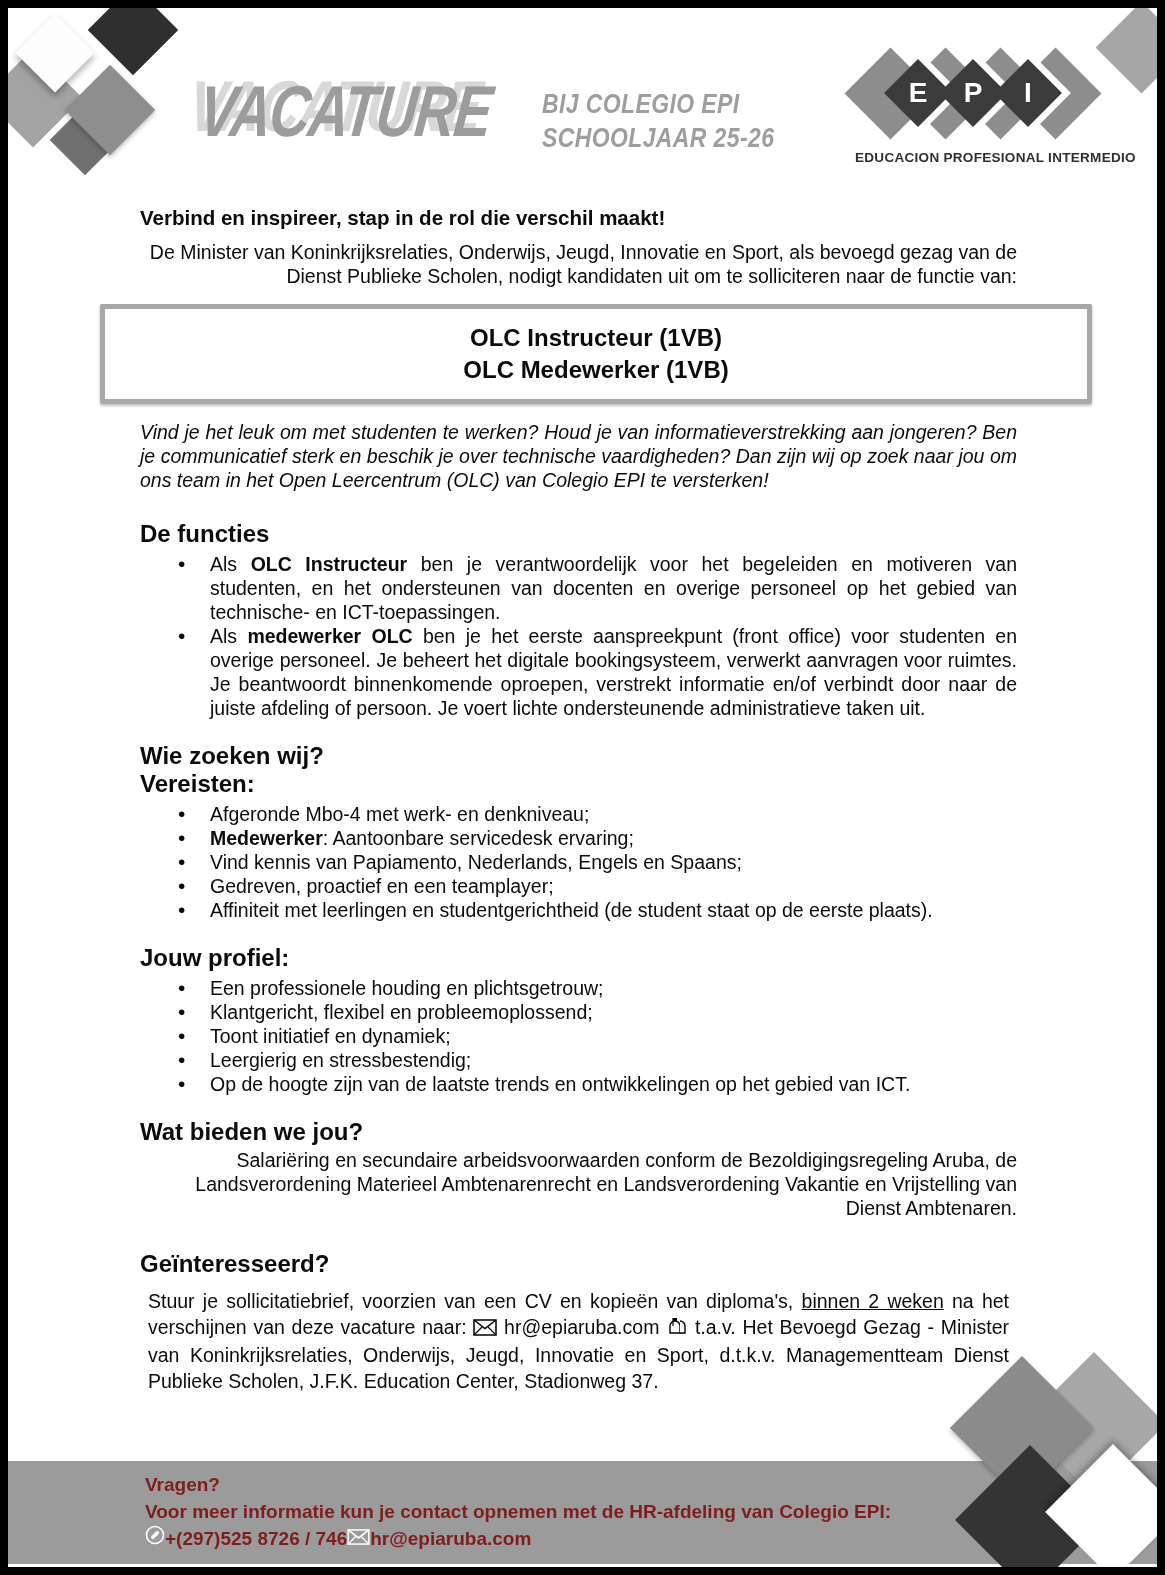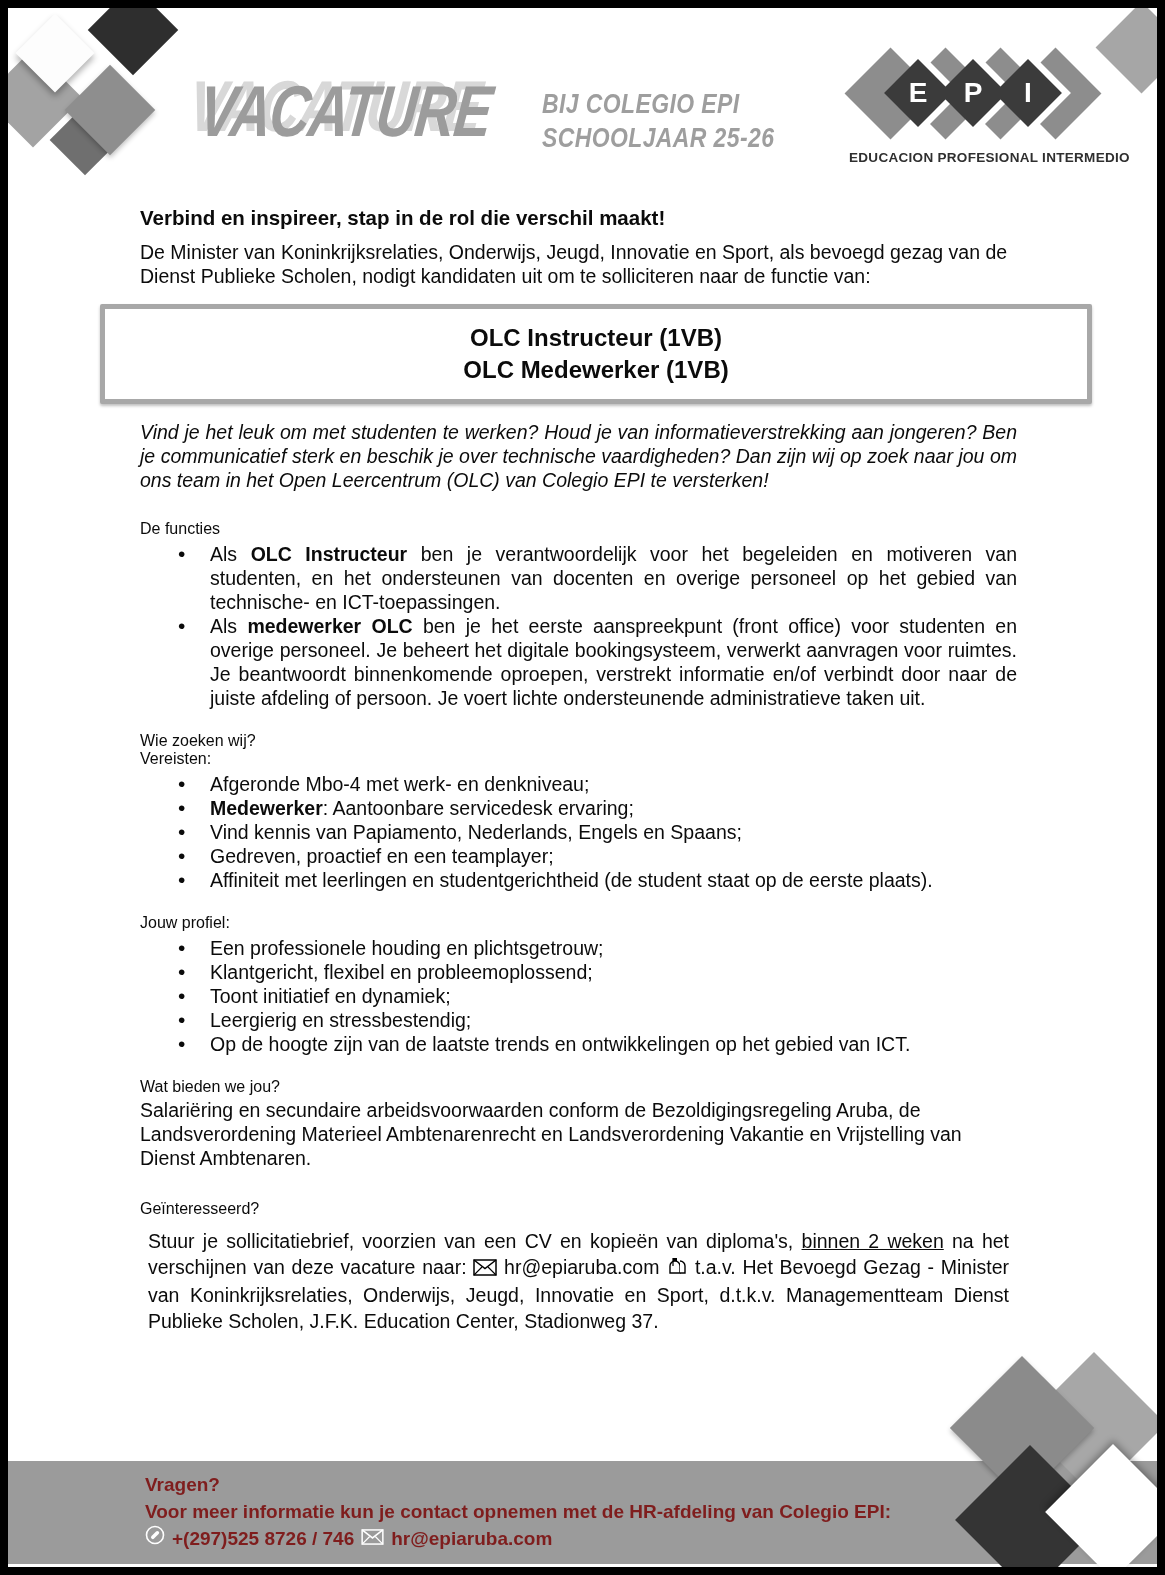--- a/index.html
+++ b/index.html
@@ -37,39 +37,39 @@
 
   .epi-logo { position:absolute; left:835px; top:30px; width:262px; height:132px; }
   .epi-gray { position:absolute; width:65px; height:65px; top:22.5px; background:#8d8d8d; transform:rotate(45deg); }
   .epi-white { position:absolute; width:48px; height:48px; top:31px; background:#ffffff; transform:rotate(45deg); }
   .epi-dark { position:absolute; width:48px; height:48px; top:31px; background:#3b3b3b; transform:rotate(45deg); }
   .epi-letter {
     position:absolute; top:40px; width:30px; height:30px; line-height:30px;
     text-align:center; color:#fff; font-weight:bold; font-size:28px; z-index:9;
   }
   .epi-tagline {
-    position:absolute; left:6px; top:112px; width:259px;
+    position:absolute; left:12px; top:112px; width:259px;
     font-size:13.5px; font-weight:bold; color:#2f2f2f;
     letter-spacing:0.3px; white-space:nowrap;
   }
 
   
   .content { position:absolute; left:132px; top:198px; width:877px; z-index:5; }
   .headline { font-size:20.5px; font-weight:bold; margin:0; }
-  .body-p { font-size:19.5px; line-height:24px; margin:10px 0 0; }
+  .body-p { font-size:19.5px; line-height:24px; margin:10px 0 0;text-align:right; }
   .title-box {
     margin:16px -75px 0 -40px;
     border:5px solid #a8a8a8; border-radius:2px;
     box-shadow:0 2px 3px rgba(0,0,0,0.25);
     text-align:center; padding:13px 0;
     font-size:24px; font-weight:bold; line-height:32px;
     background:#fff;
   }
   .pitch { font-style:italic; text-align:justify; margin-top:16px; }
-  .h { font-size:16px; font-weight:normal; margin:22px 0 0; }
+  .h { font-size:24px; font-weight:bold; margin:22px 0 0; }
   .h0 { margin-top:0; }
   ul.blist { list-style:none; margin:4px 0 0; padding:0; }
   ul.blist li {
     position:relative; padding-left:70px;
     font-size:19.5px; line-height:24px;
   }
   ul.blist li::before {
     content:"\2022"; position:absolute; left:38px; top:0;
     font-size:21px;
   }
@@ -81,21 +81,21 @@
 
   
   .footer-band {
     position:absolute; left:0; top:1453px; width:1149px; height:103px;
     background:#9b9b9b; z-index:1;
   }
   .footer-text {
     position:absolute; left:137px; top:10px; color:#7f1d1d;
     font-size:19px; font-weight:bold; line-height:27px;
   }
-  .footer-contact { display:flex; align-items:center; gap:7px; }
+  .footer-contact { display:flex; align-items:center; }
 
   
   .tl1 { left:19px;  top:17px;  width:56px; height:56px; background:#fdfdfd; box-shadow:3px 3px 6px rgba(0,0,0,0.3); z-index:4; }
   .tl2 { left:93px;  top:-10px; width:64px; height:64px; background:#2e2e2e; z-index:2; }
   .tl3 { left:-10px; top:55px;  width:70px; height:70px; background:#a3a3a3; z-index:1; }
   .tl4 { left:70px;  top:70px;  width:64px; height:64px; background:#8e8e8e; box-shadow:2px 2px 5px rgba(0,0,0,0.25); z-index:3; }
   .tl5 { left:52px;  top:107px; width:50px; height:50px; background:#6f6f6f; z-index:2; }
   .tr1 { left:1101px; top:7px; width:65px; height:65px; background:#a6a6a6; z-index:1; }
   .br1 { left:963px;  top:1369px; width:102px; height:102px; background:#8b8b8b; z-index:3; box-shadow:2px 2px 5px rgba(0,0,0,0.25); }
   .br2 { left:1035px; top:1365px; width:102px; height:102px; background:#a7a7a7; z-index:2; }

